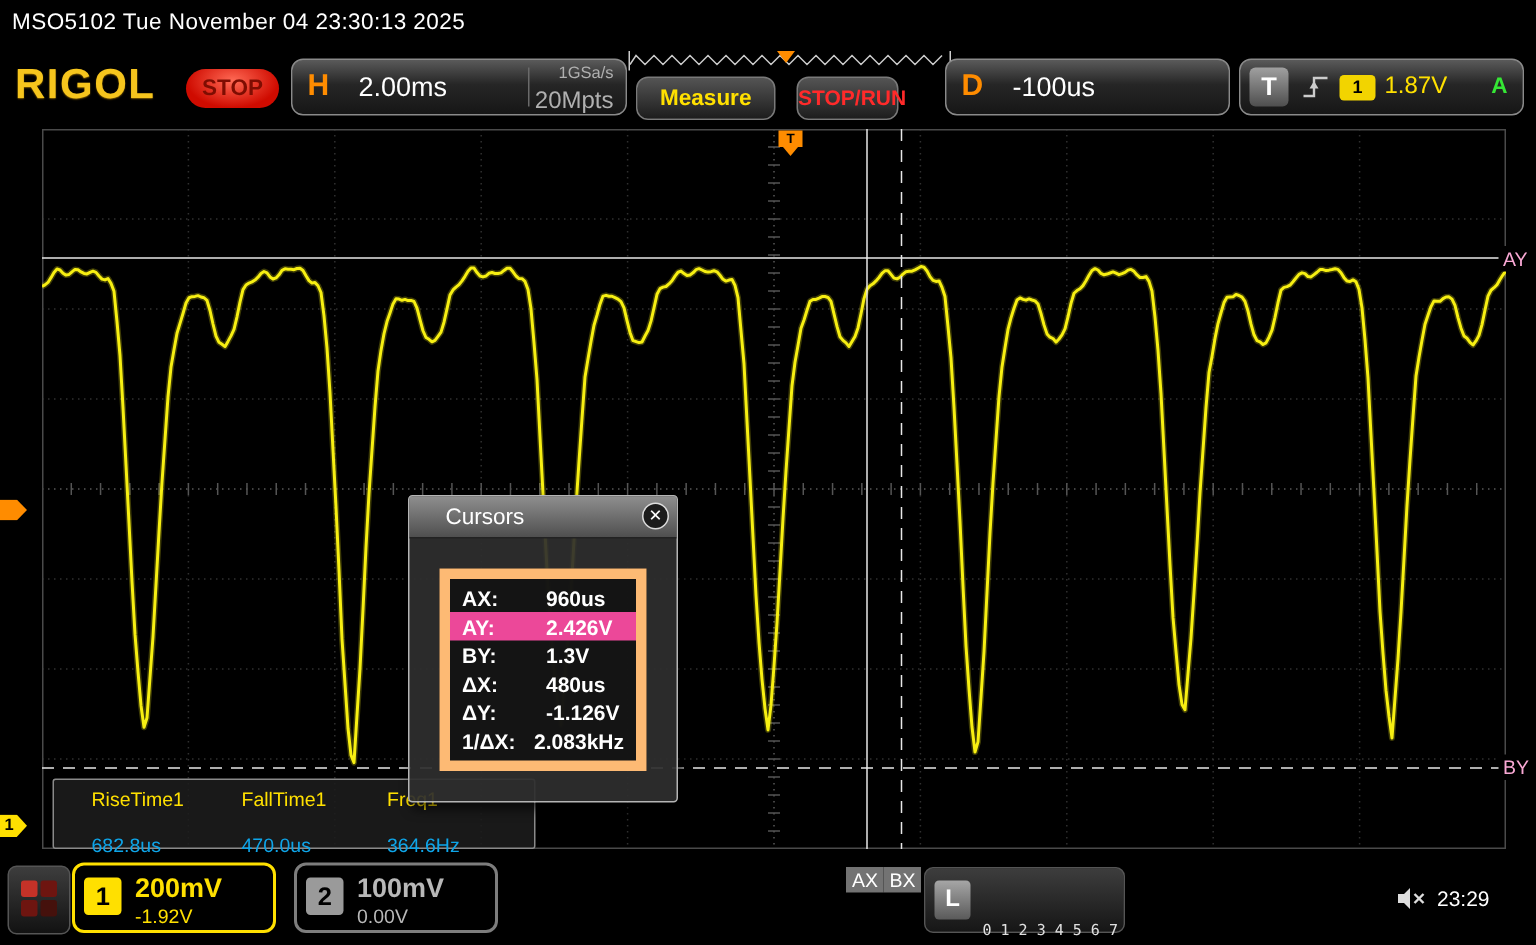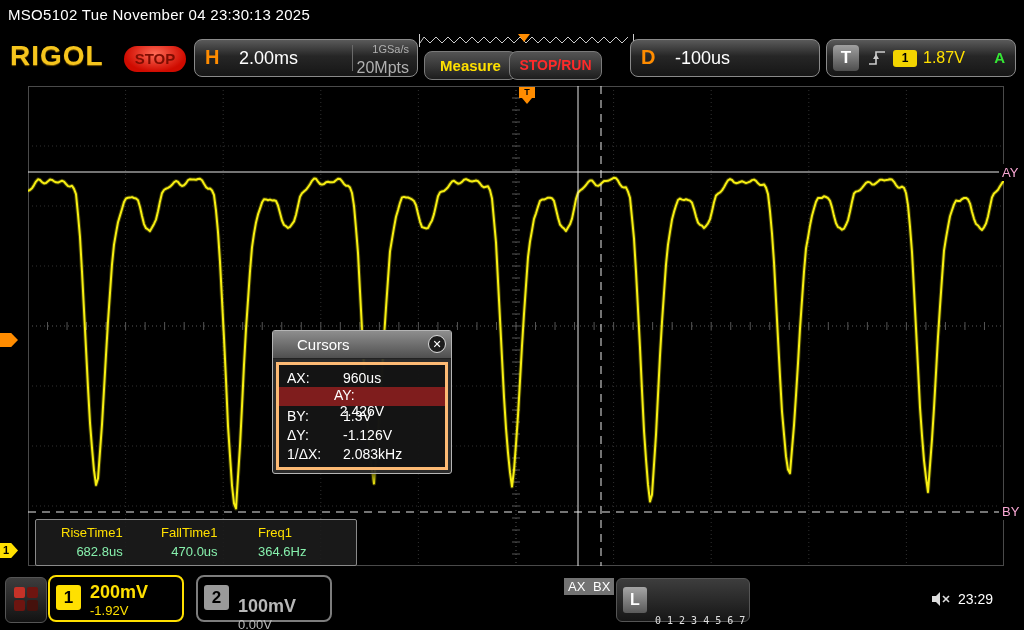--- a/index.html
+++ b/index.html
@@ -32,21 +32,21 @@
   .t-ch-badge{position:absolute;left:66px;top:10px;width:24px;height:17px;background:#f2d400;
               border-radius:3px;color:#000;font-size:12px;font-weight:bold;text-align:center;line-height:17px;}
   .t-level{position:absolute;left:96px;top:9px;font-size:16px;color:#ffe000;}
   .t-mode{position:absolute;right:10px;top:9px;font-size:15px;font-weight:bold;color:#35e635;}
 
   .mem-strip{position:absolute;left:418px;top:33px;width:217px;height:15px;background:#000;}
 
   .btn{position:absolute;top:51px;height:29px;box-sizing:border-box;border:1px solid #7a7a7a;
        border-radius:8px;background:linear-gradient(#545454,#1d1d1d);text-align:center;cursor:default;}
   .measure-btn{left:424px;width:93px;color:#ffe000;font-size:15px;font-weight:bold;line-height:27px;}
-  .stoprun-btn{left:509px;width:93px;color:#ff2a2a;font-size:14px;font-weight:bold;line-height:27px;}
+  .stoprun-btn{left:531px;width:68px;color:#ff2a2a;font-size:14px;font-weight:bold;line-height:27px;}
 
   
   .plot{position:absolute;left:28px;top:86px;width:976px;height:480px;background:#000;}
   .trig-pos{position:absolute;left:519px;top:87px;width:16px;height:11px;background:#ff8c00;
             color:#000;font-size:9px;font-weight:bold;text-align:center;line-height:11px;z-index:5;}
   .trig-pos::after{content:"";position:absolute;left:3px;top:11px;border-left:5px solid transparent;
             border-right:5px solid transparent;border-top:6px solid #ff8c00;}
   .trig-level{position:absolute;left:0;top:333px;width:18px;height:14px;background:#ff8c00;
             clip-path:polygon(0 0,62% 0,100% 50%,62% 100%,0 100%);z-index:5;}
   .ch1-tag{position:absolute;left:0;top:543px;width:18px;height:15px;background:#ffe000;color:#000;
@@ -60,49 +60,49 @@
   .ax-label{left:564px;} .bx-label{left:589px;}
 
   
   .cursors{position:absolute;left:272px;top:330px;width:178px;z-index:10;border:1px solid #b5b5b5;
            border-radius:3px;background:rgba(46,46,46,0.93);box-shadow:3px 4px 8px rgba(0,0,0,0.65);}
   .cursors-title{position:relative;height:27px;background:linear-gradient(#8e8e8e,#4f4f4f);
            color:#fff;font-size:15px;line-height:27px;padding-left:24px;border-bottom:1px solid #222;}
   .cursors-close{position:absolute;right:5px;top:4px;width:18px;height:18px;border-radius:50%;
            background:#1c1c1c;border:1px solid #ddd;color:#fff;font-size:11px;line-height:17px;
            text-align:center;box-sizing:border-box;}
-  .cursors-body{margin:3px;border:3px solid #fdba74;background:rgba(16,16,16,0.85);padding:3px 0 4px;}
+  .cursors-body{margin:20px;border:7px solid #fdba74;background:rgba(16,16,16,0.85);padding:3px 0 4px;font-weight:bold;}
   .cursor-row{display:flex;height:19px;align-items:center;font-size:14px;color:#fff;padding:0 8px;}
-  .cursor-row.hl{background:#7f1d1d;flex-direction:column;}
+  .cursor-row.hl{background:#ec4899;}
   .cursor-label{width:56px;}
 
   
   .meas{position:absolute;left:35px;top:519px;width:320px;height:45px;z-index:6;
         background:rgba(28,28,28,0.88);border:1px solid #8a8a8a;border-radius:2px;}
   .meas-col{position:absolute;top:5px;}
   .meas-col.c0{left:25px;} .meas-col.c1{left:125px;} .meas-col.c2{left:222px;}
   .meas-label{color:#ffe000;font-size:13px;}
-  .meas-value{color:#86efac;font-size:13px;margin-top:4px;text-align:right;}
+  .meas-value{color:#0ea5e9;font-size:13px;margin-top:16px;}
 
   
   .menu-btn{position:absolute;left:5px;top:577px;width:40px;height:44px;border:1px solid #555;
         border-radius:6px;background:linear-gradient(#3d3d3d,#121212);}
   .sq{position:absolute;width:11px;height:11px;border-radius:2px;}
   .ch-block{position:absolute;top:575px;width:136px;height:47px;box-sizing:border-box;
         border-radius:8px;background:#000;}
   .ch1-block{left:48px;border:2px solid #ffe000;}
   .ch2-block{left:196px;border:2px solid #7d7d7d;}
   .ch-badge{position:absolute;left:6px;top:8px;width:25px;height:25px;border-radius:3px;
         color:#000;font-weight:bold;font-size:17px;text-align:center;line-height:25px;}
   .ch1-block .ch-badge{background:#ffe000;}
   .ch2-block .ch-badge{background:#9a9a9a;}
   .ch-scale{position:absolute;left:40px;top:5px;font-size:18px;font-weight:bold;}
   .ch-offset{position:absolute;left:40px;top:26px;font-size:13px;}
   .ch1-block .ch-scale,.ch1-block .ch-offset{color:#ffe000;}
-  .ch2-block .ch-scale,.ch2-block .ch-offset{color:#b8b8b8;margin-top:14px;}
+  .ch2-block .ch-scale,.ch2-block .ch-offset{color:#b8b8b8;}
   .la-block{position:absolute;left:616px;top:578px;width:132px;height:42px;border:1px solid #555;
         border-radius:6px;background:linear-gradient(#3d3d3d,#161616);}
   .la-badge{position:absolute;left:6px;top:8px;width:24px;height:26px;border-radius:3px;
         background:linear-gradient(#a6a6a6,#5a5a5a);color:#fff;font-weight:bold;font-size:16px;
         text-align:center;line-height:26px;}
   .la-rows{position:absolute;left:38px;top:7px;color:#e0e0e0;font-size:10px;line-height:14px;
         font-family:"DejaVu Sans Mono",monospace;white-space:pre;}
   .mute-icon{position:absolute;left:931px;top:591px;}
   .clock{position:absolute;left:958px;top:591px;font-size:14px;color:#fff;}
 </style>
@@ -297,20 +297,24 @@
       </div>
       <div class="cursor-row hl">
         <span class="cursor-label">AY:</span>
         <span class="cursor-value">2.426V</span>
       </div>
       <div class="cursor-row">
         <span class="cursor-label">BY:</span>
         <span class="cursor-value">1.3V</span>
       </div>
       <div class="cursor-row">
+        <span class="cursor-label">ΔX:</span>
+        <span class="cursor-value">480us</span>
+      </div>
+      <div class="cursor-row">
         <span class="cursor-label">ΔY:</span>
         <span class="cursor-value">-1.126V</span>
       </div>
       <div class="cursor-row">
         <span class="cursor-label">1/ΔX:</span>
         <span class="cursor-value">2.083kHz</span>
       </div>
     </div>
   </div>
 

